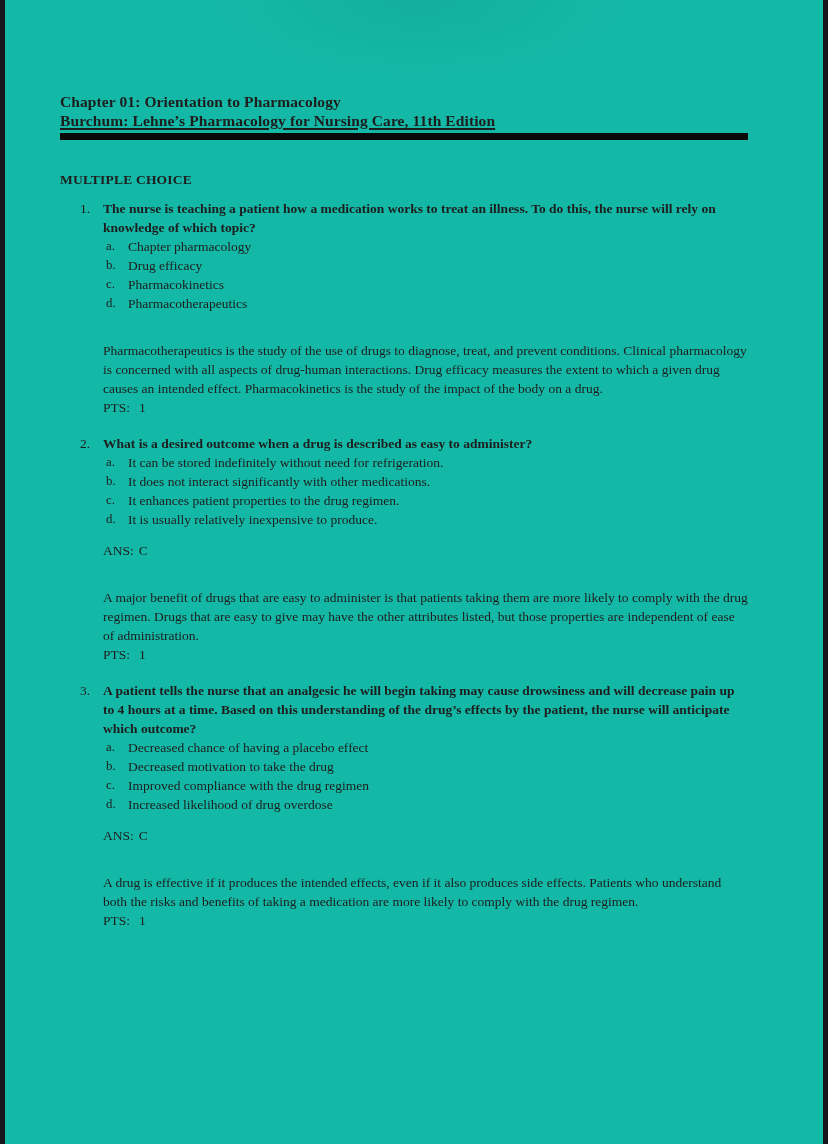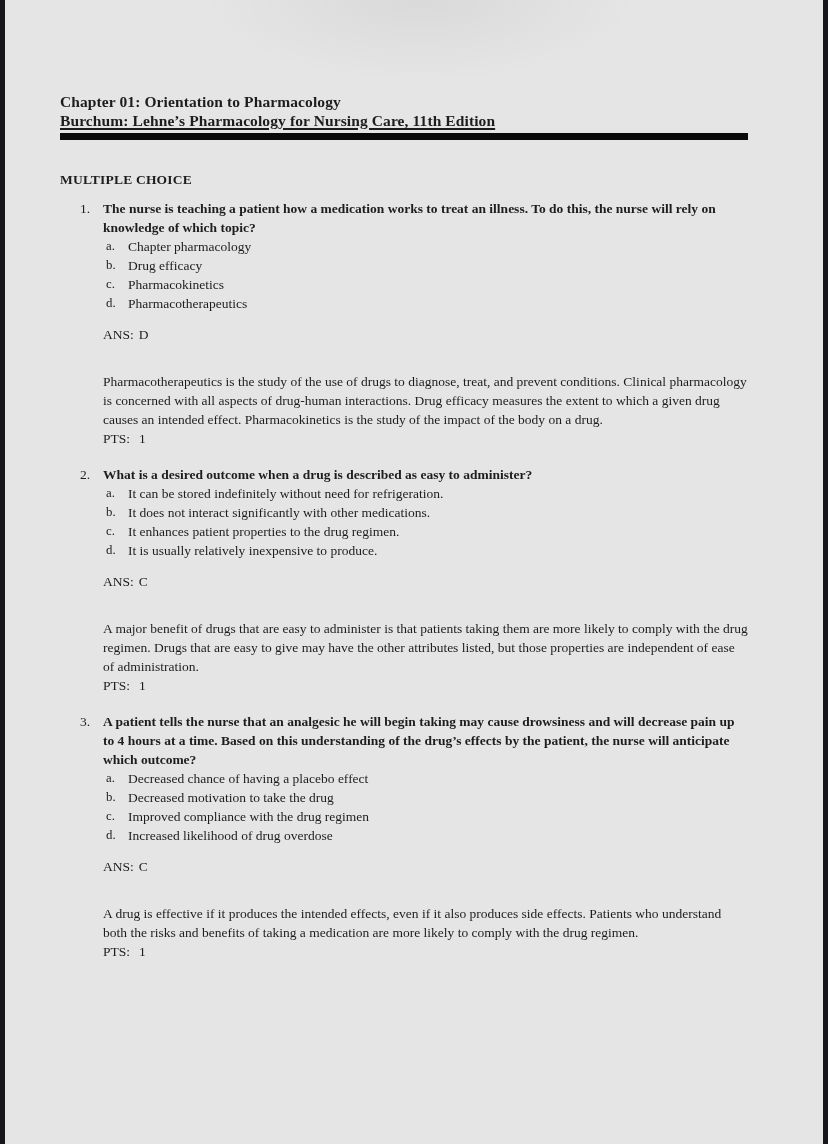--- a/index.html
+++ b/index.html
@@ -2,21 +2,21 @@
 <html><head>
 <meta charset="utf-8">
 <style>
   * { margin: 0; padding: 0; box-sizing: border-box; }
   html, body { background: #2a2a2e; }
   .page {
     position: relative;
     width: 828px;
     height: 1144px;
     margin: 0 auto;
-    background: #e5e5e5;
+    background: #14b8a6;
     overflow: hidden;
     font-family: "Liberation Serif", "DejaVu Serif", serif;
     color: #1d1d1d;
   }
   .edge-strip { position: absolute; top: 0; bottom: 0; width: 5px; background: #17171b; z-index: 5; }
   .edge-strip.left { left: 0; }
   .edge-strip.right { right: 0; }
   .page-shading {
     position: absolute; top: 0; left: 130px; width: 560px; height: 200px;
     background: radial-gradient(ellipse 290px 110px at 290px 0px, rgba(0,0,0,0.05), rgba(0,0,0,0.0) 75%);
@@ -101,23 +101,20 @@
         </div>
         <div class="option">
           <span class="opt-letter">c.</span>
           <span class="opt-text">Pharmacokinetics</span>
         </div>
         <div class="option">
           <span class="opt-letter">d.</span>
           <span class="opt-text">Pharmacotherapeutics</span>
         </div>
       </div>
-      <div class="ans-line">
-        <span class="ans-label">ANS:</span><span class="ans-value">D</span>
-      </div>
       <div class="rationale">Pharmacotherapeutics is the study of the use of drugs to diagnose, treat, and prevent conditions. Clinical pharmacology is concerned with all aspects of drug-human interactions. Drug efficacy measures the extent to which a given drug causes an intended effect. Pharmacokinetics is the study of the impact of the body on a drug.</div>
       <div class="pts-line">
         <span>PTS:</span><span class="pts-value">1</span>
       </div>
     </div>
 
     <div class="question">
       <div class="q-head">
         <span class="q-num">2.</span>
         <span class="q-text">What is a desired outcome when a drug is described as easy to administer?</span>

